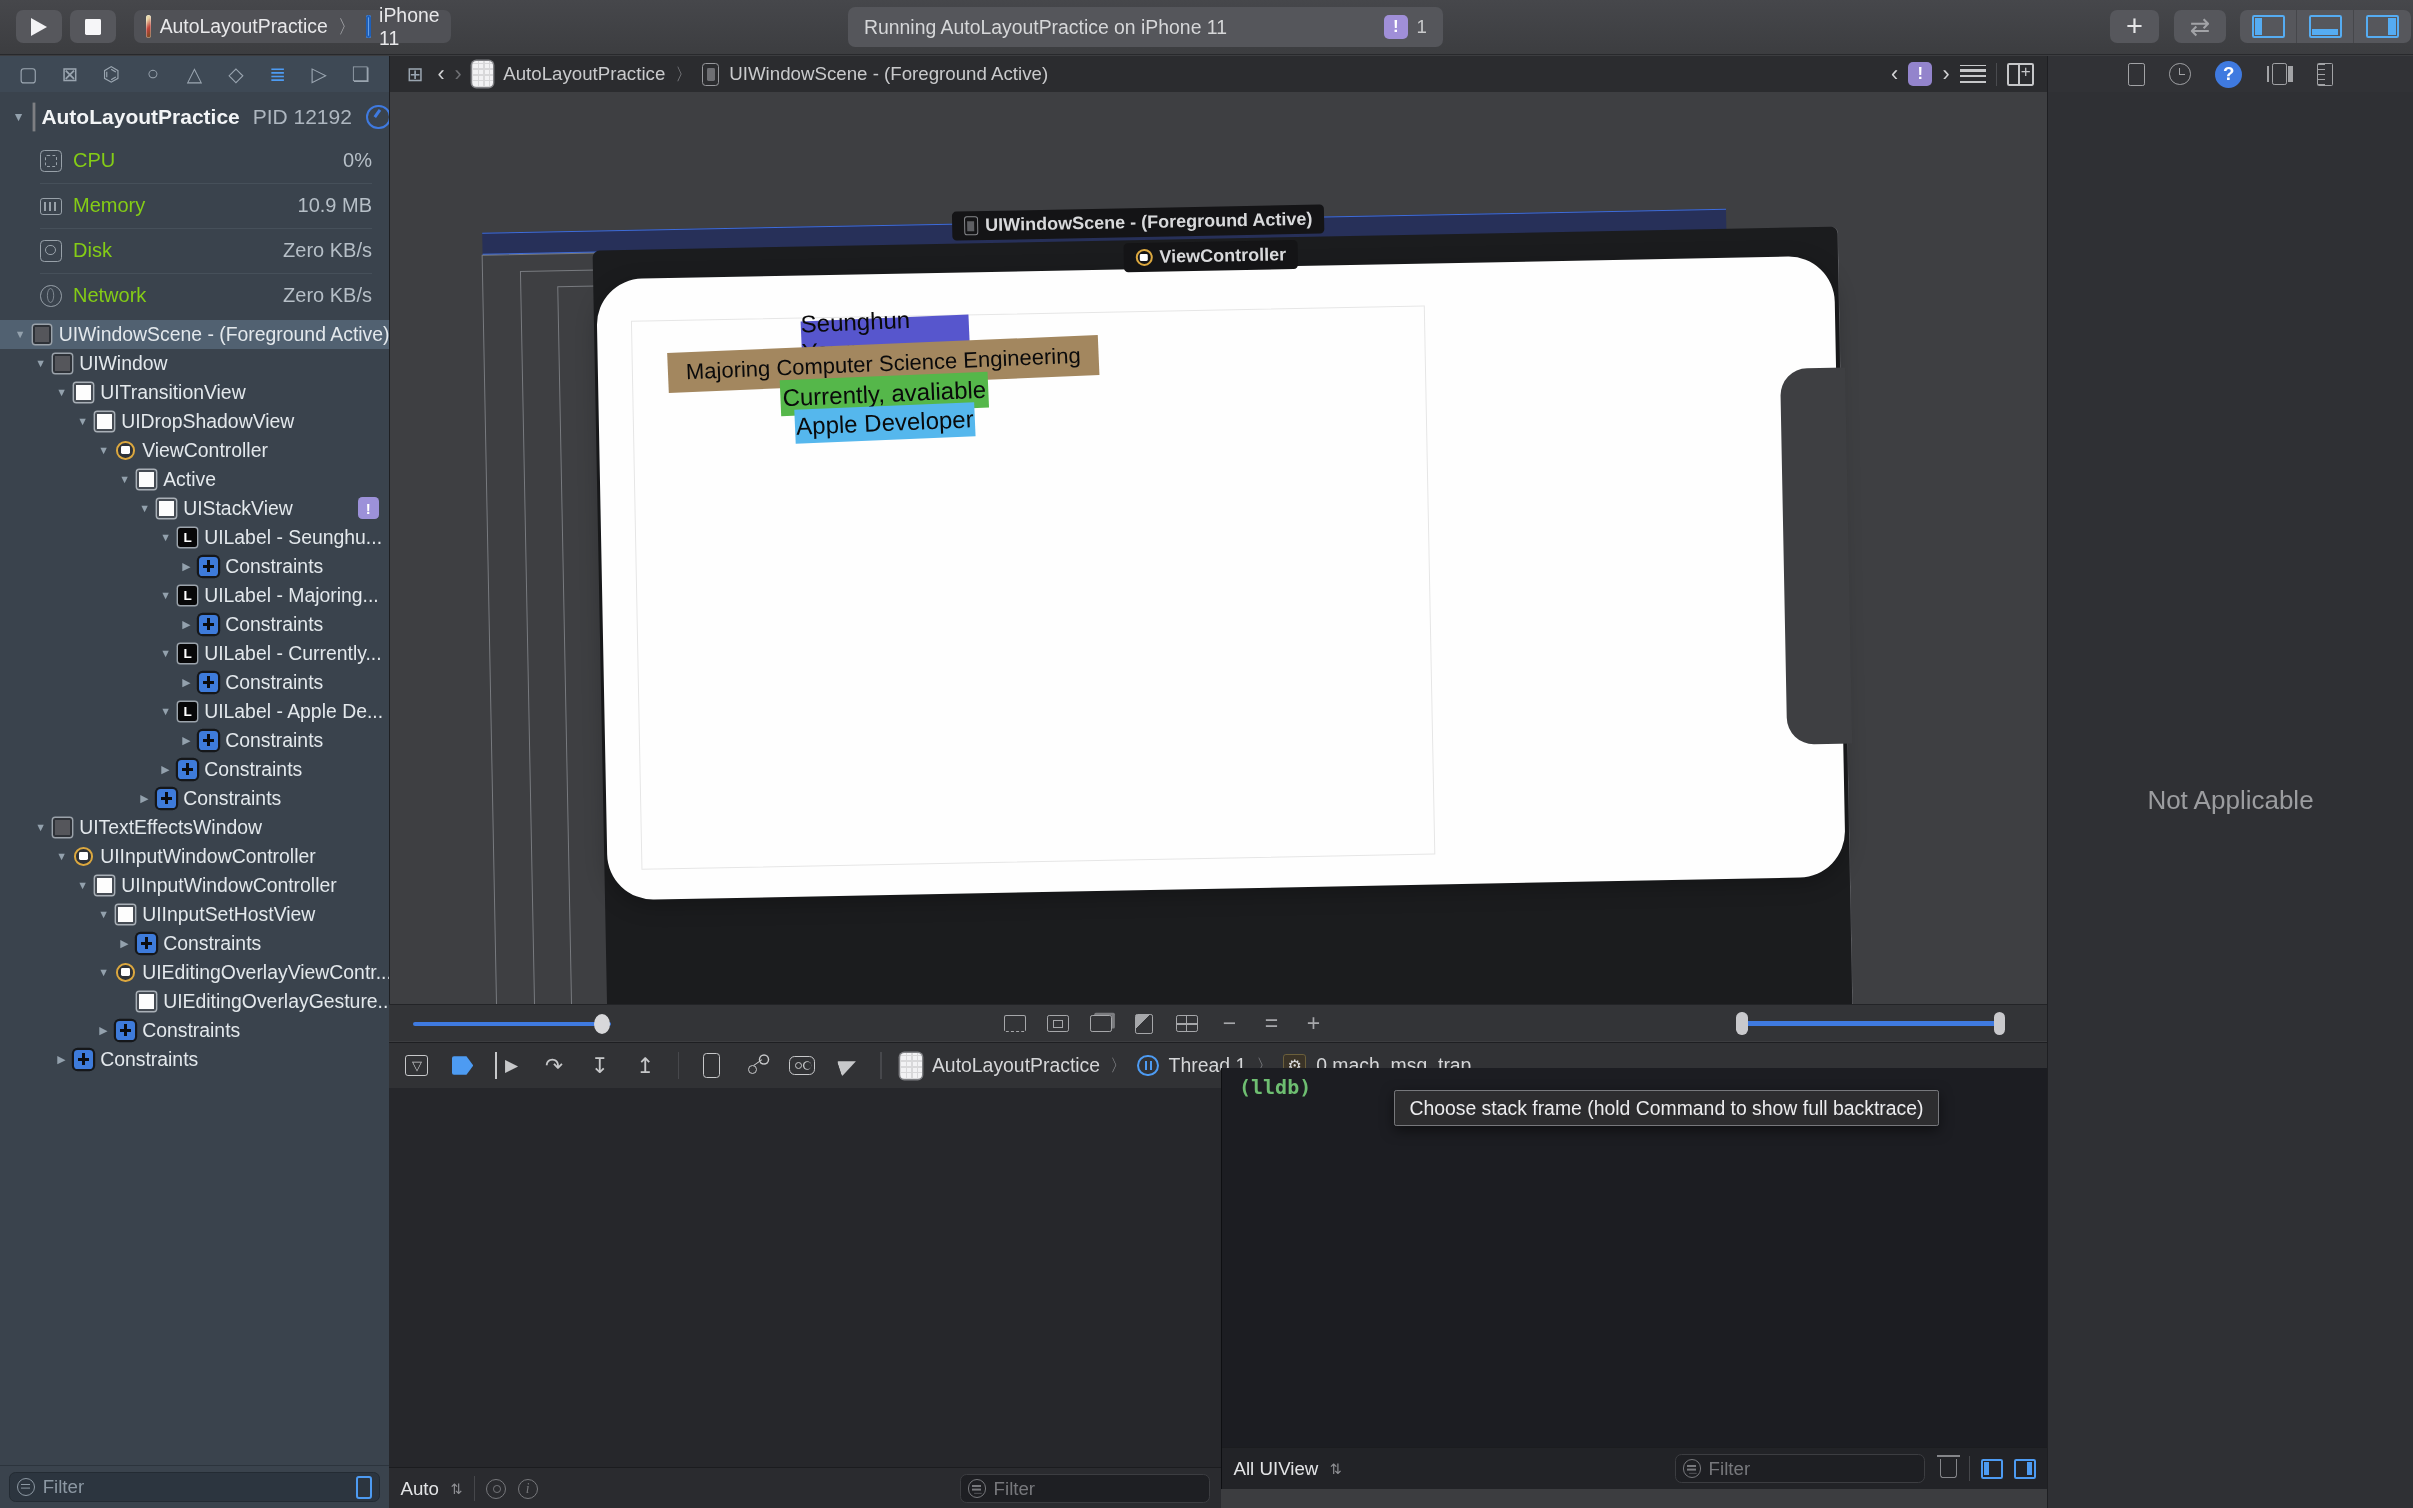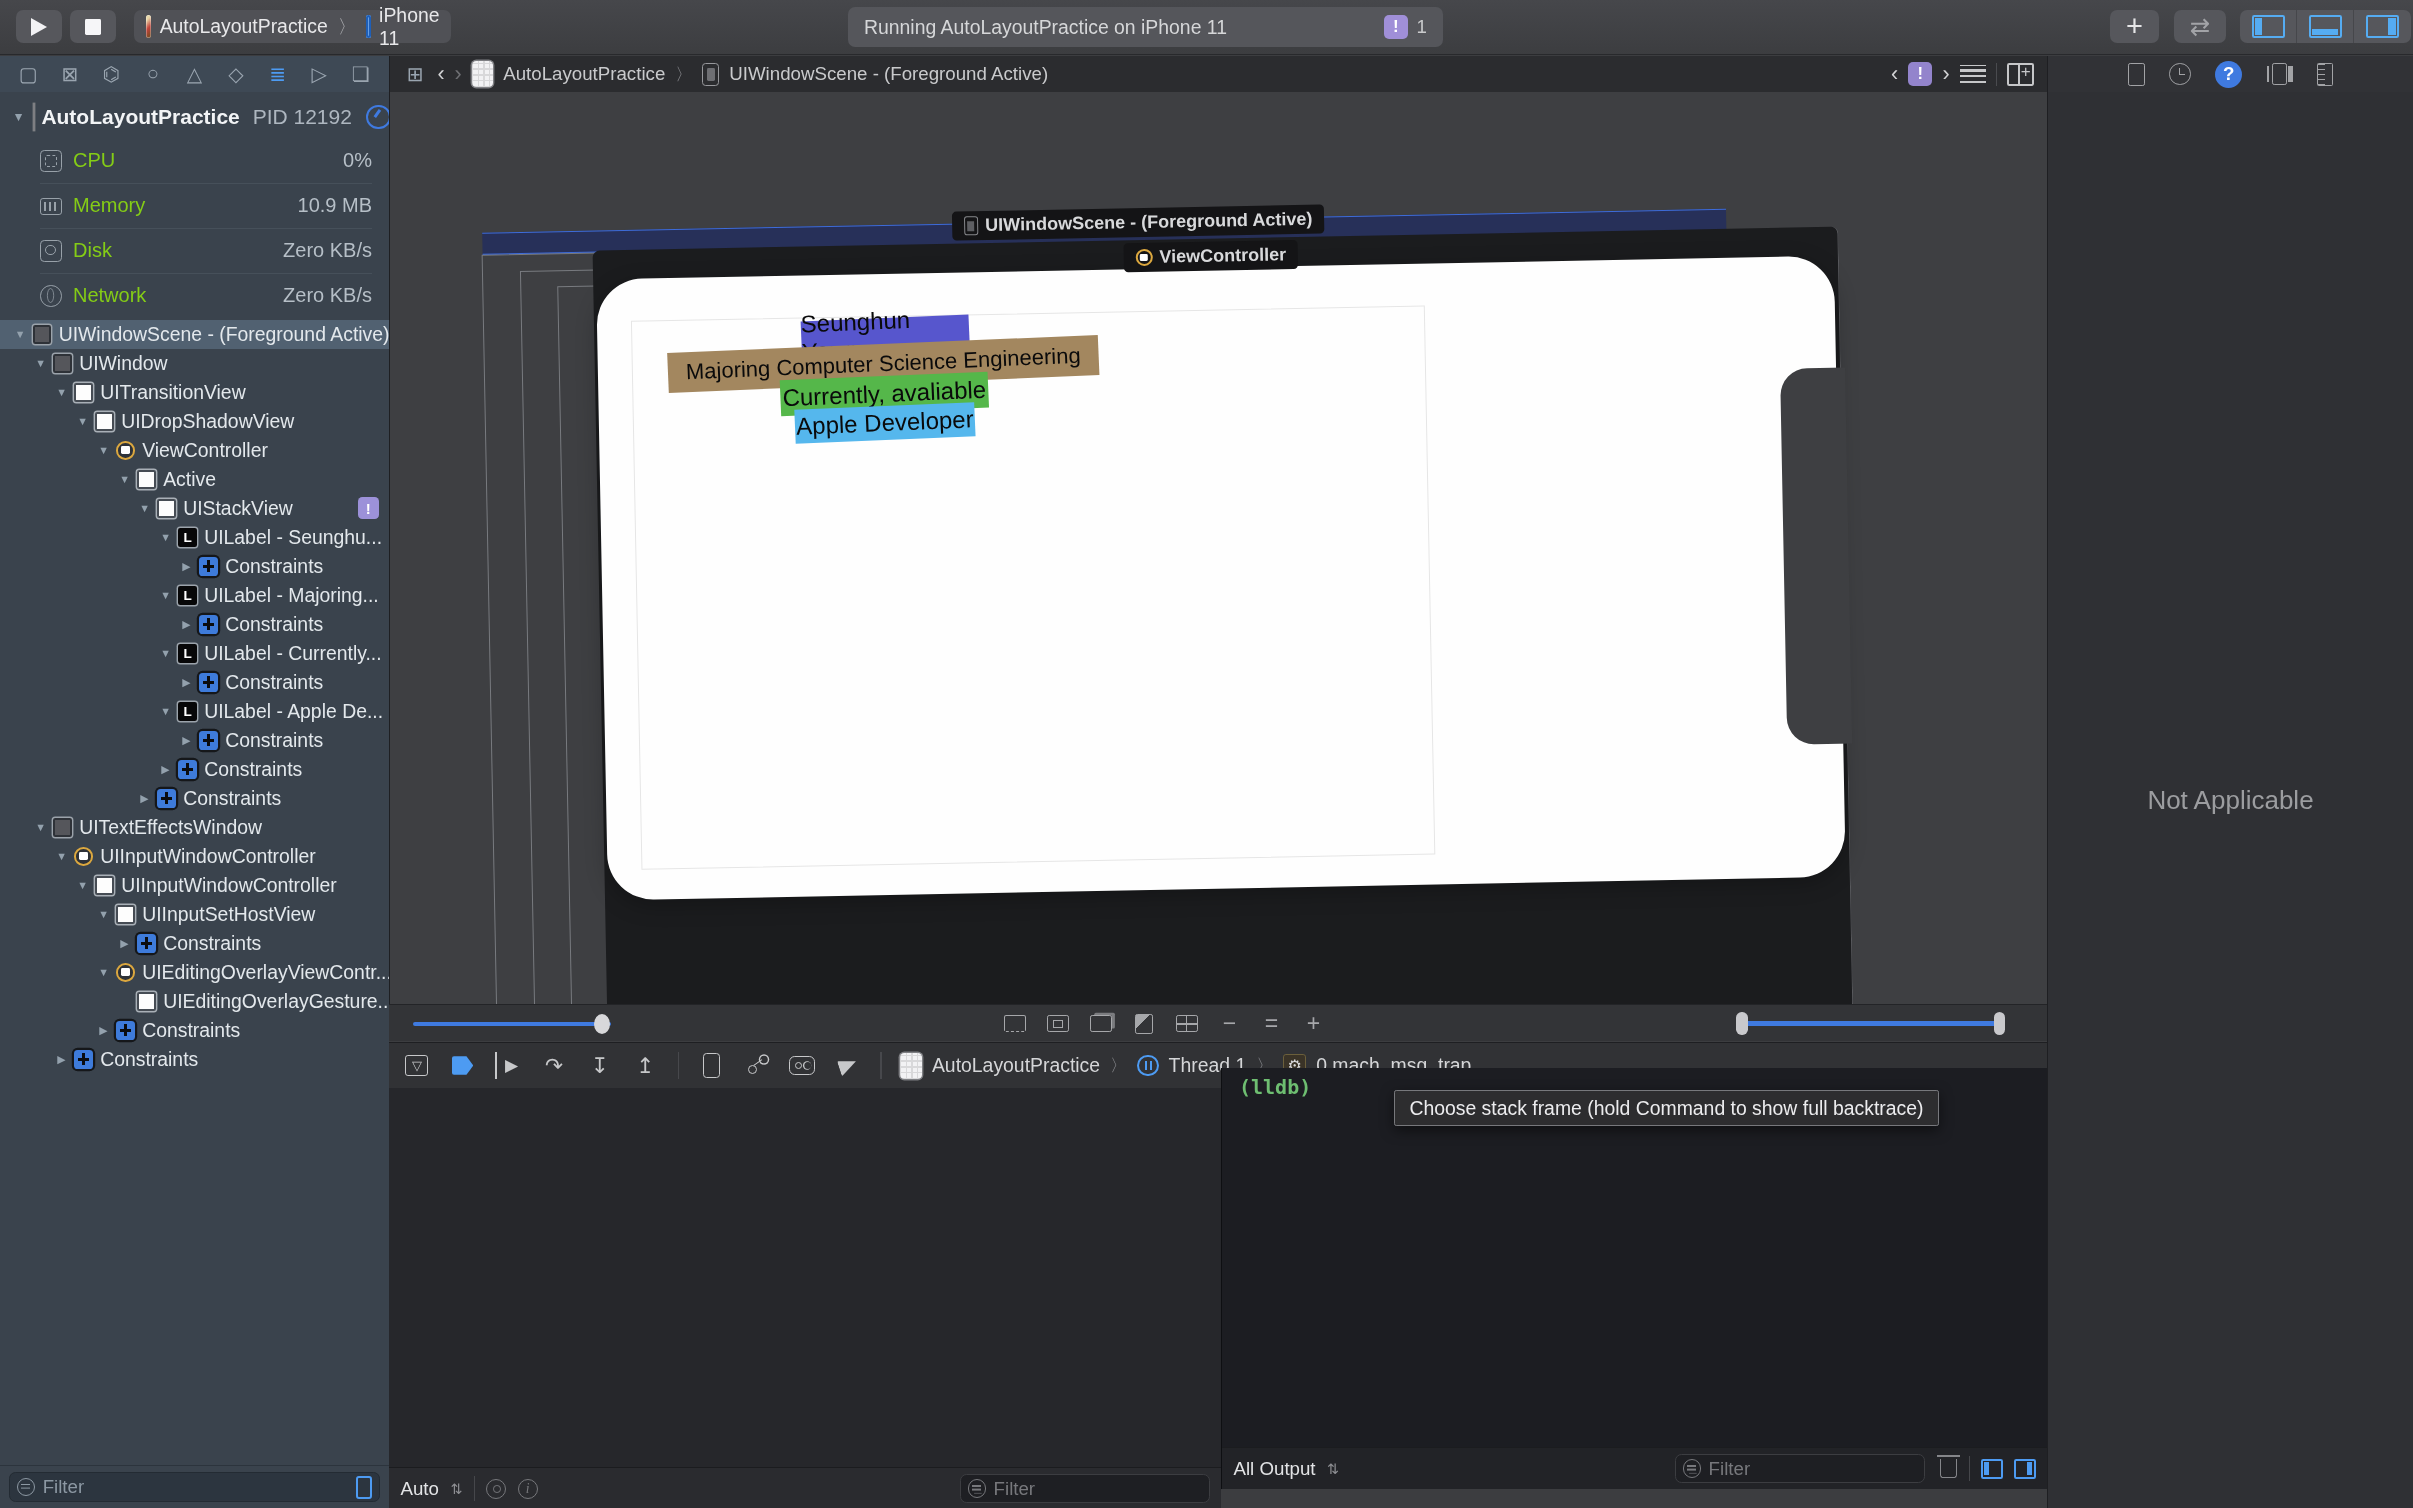--- a/index.html
+++ b/index.html
@@ -569,21 +569,21 @@
     <span class="dbg-filter">
       <span class="filter-ic"></span>
       <span>Filter</span>
     </span>
   </div>
 </div>
 
 <div id="console" class="abs">
   <div id="lldb-line">(lldb)</div>
   <div class="pane-bottom">
-    <span style="color:#E3E4E6;">All Output</span>
+    <span style="color:#E3E4E6;">All UIView</span>
     <span class="updown">⇅</span>
     <span class="dbg-filter" style="margin-left:auto;">
       <span class="filter-ic"></span>
       <span>Filter</span>
     </span>
     <span class="trash-ic" style="margin-left:4.3px;"></span>
     <span class="mini-sep"></span>
     <span class="pane-toggle pt-left"></span>
     <span class="pane-toggle pt-right"></span>
   </div>

